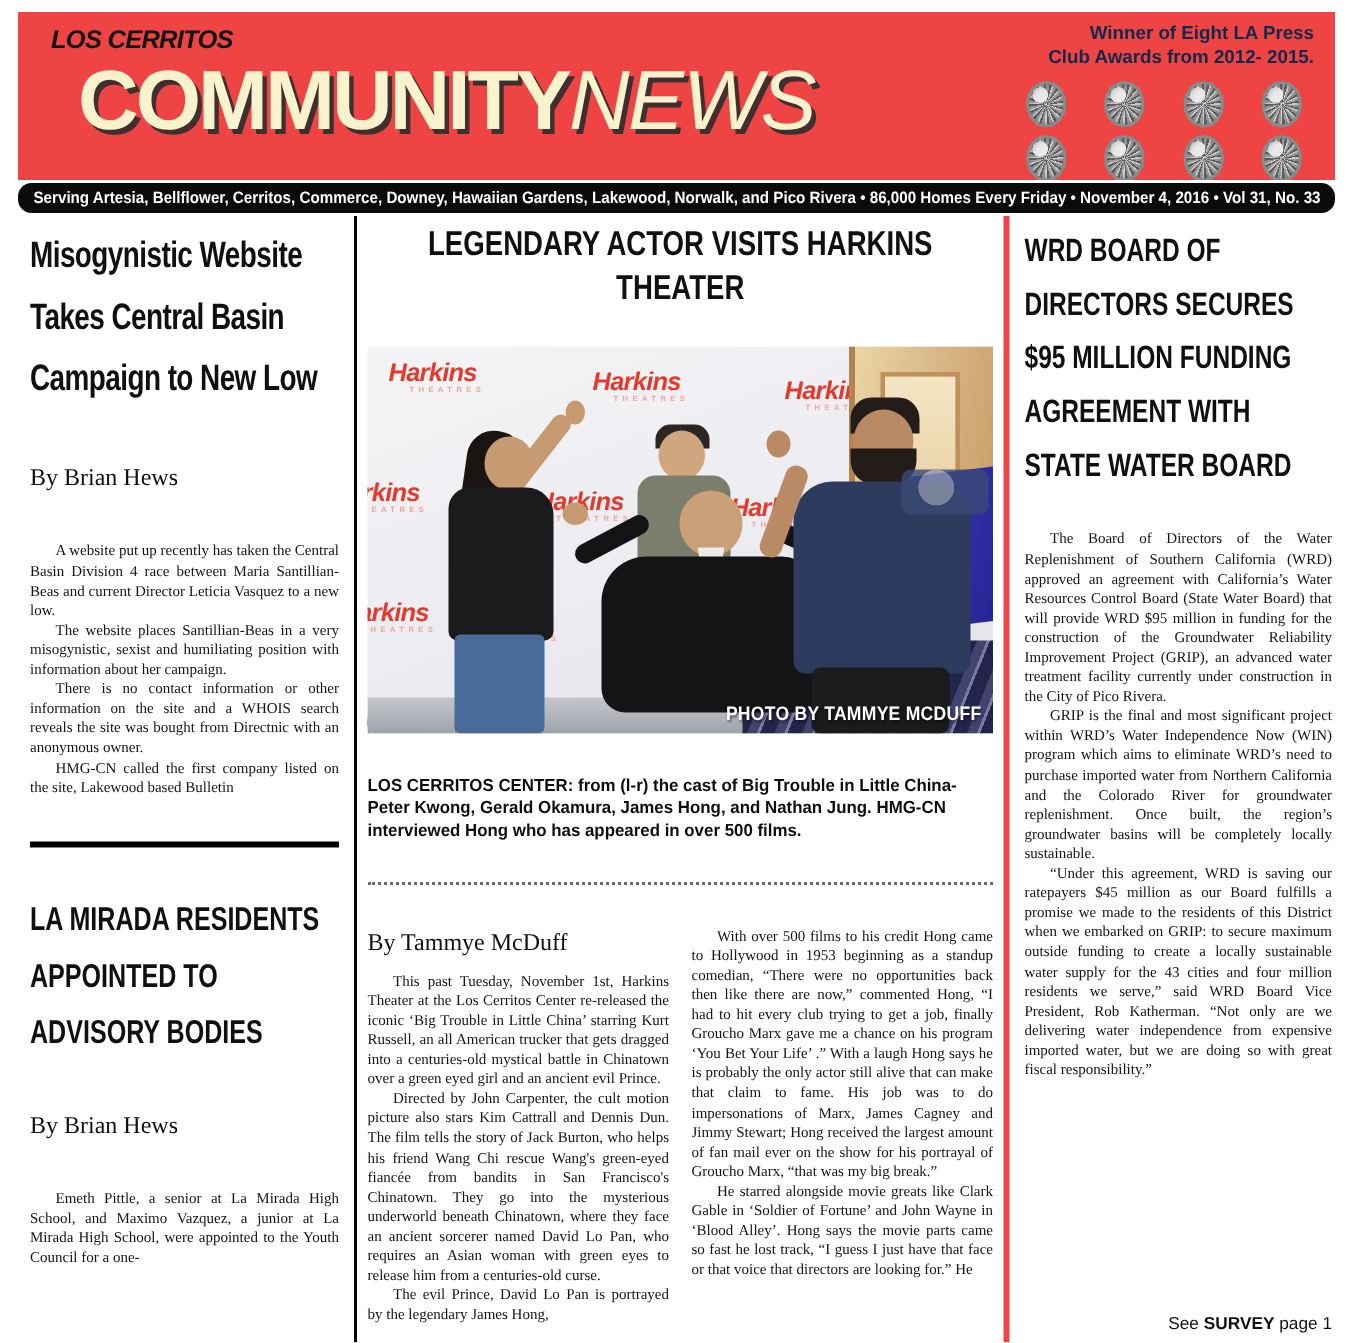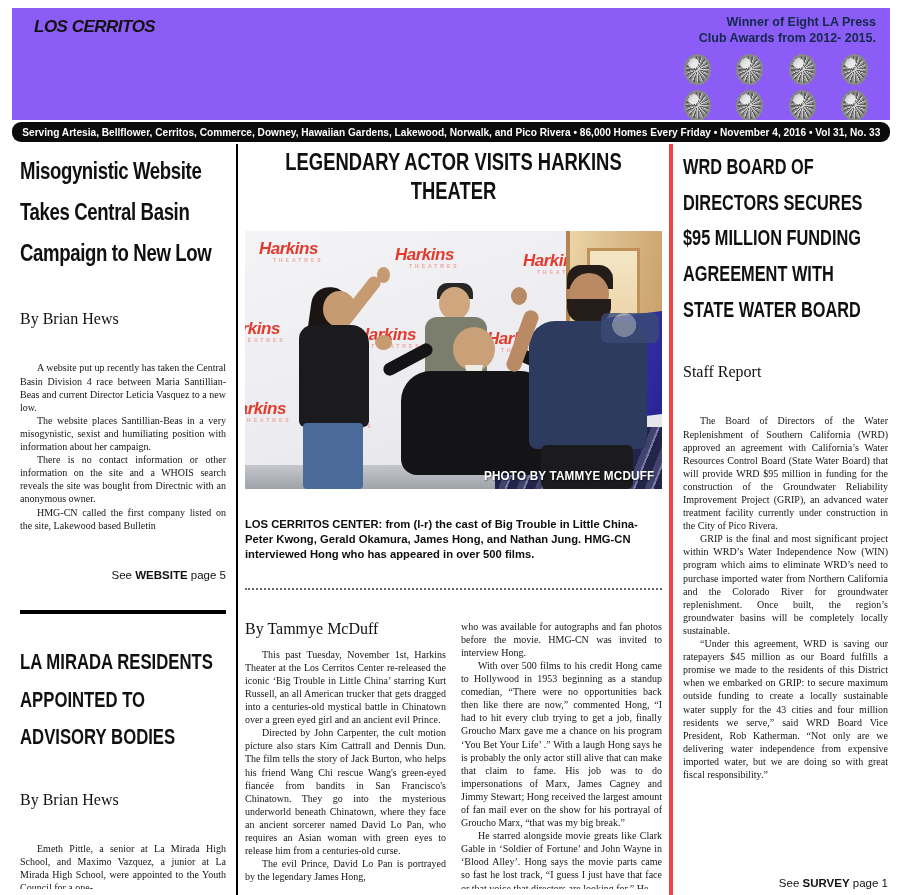--- a/index.html
+++ b/index.html
@@ -5,21 +5,21 @@
   * { margin:0; padding:0; box-sizing:border-box; }
   html,body { background:#fff; }
   .page {
     position:relative; width:902px; height:895px; margin:0 auto;
     background:#fff; overflow:hidden;
     font-family:"Liberation Serif", serif;
   }
   
   .masthead {
     position:relative; margin:8px 12px 0 12px; height:112px;
-    background:#8b5cf6; overflow:hidden;
+    background:#ef4444; overflow:hidden;
   }
   .kicker {
     position:absolute; left:22px; top:9px;
     font-family:"Liberation Sans", sans-serif; font-style:italic; font-weight:700;
     font-size:17px; letter-spacing:-0.5px; color:#121212;
   }
   .paper-title { position:absolute; left:40px; top:26px; white-space:nowrap; }
   .title-main {
     font-family:"Liberation Sans", sans-serif; font-weight:800;
     font-size:56px; letter-spacing:-2px; color:#f8f3cc;
@@ -133,20 +133,23 @@
   .center-body { flex:1; overflow:hidden; display:flex; gap:15px; }
   .subcol { width:50%; display:flex; flex-direction:column; overflow:hidden; }
 </style>
 </head>
 <body>
 
 <div class="page">
 
   <div class="masthead">
     <div class="kicker">LOS CERRITOS</div>
+    <div class="paper-title">
+      <span class="title-main">COMMUNITY</span><span class="title-news">NEWS</span>
+    </div>
     <div class="awards">
       <div class="awards-text">
         <div>Winner of Eight LA Press</div>
         <div>Club Awards from 2012- 2015.</div>
       </div>
       <div class="medals">
         <div class="medal"></div>
         <div class="medal"></div>
         <div class="medal"></div>
         <div class="medal"></div>
@@ -165,25 +168,20 @@
   <div class="content">
 
     <div class="col col-left">
       <div class="hl hl-title">Misogynistic Website Takes Central Basin Campaign to New Low</div>
       <div class="byline">By Brian Hews</div>
       <div class="body-text">
         <p>A website put up recently has taken the Central Basin Division 4 race between Maria Santillian-Beas and current Director Leticia Vasquez to a new low.</p>
         <p>The website places Santillian-Beas in a very misogynistic, sexist and humiliating position with information about her campaign.</p>
         <p>There is no contact information or other information on the site and a WHOIS search reveals the site was bought from Directnic with an anonymous owner.</p>
         <p>HMG-CN called the first company listed on the site, Lakewood based Bulletin</p>
-      </div>
-      <div class="jump" style="margin-top:10px;">
-        <span>See</span>
-        <b>WEBSITE</b>
-        <span>page 5</span>
       </div>
       <div class="thick-rule"></div>
       <div class="hl hl-caps">LA MIRADA RESIDENTS APPOINTED TO ADVISORY BODIES</div>
       <div class="byline">By Brian Hews</div>
       <div class="body-text flex-fill">
         <p>Emeth Pittle, a senior at La Mirada High School, and Maximo Vazquez, a junior at La Mirada High School, were appointed to the Youth Council for a one-</p>
       </div>
     </div>
 
     <div class="col col-center">
@@ -253,31 +251,29 @@
       <div class="dotted-rule"></div>
 
       <div class="center-body">
         <div class="subcol body-text">
           <div class="byline" style="margin:2px 0 10px 0;">By Tammye McDuff</div>
           <p>This past Tuesday, November 1st, Harkins Theater at the Los Cerritos Center re-released the iconic ‘Big Trouble in Little China’ starring Kurt Russell, an all American trucker that gets dragged into a centuries-old mystical battle in Chinatown over a green eyed girl and an ancient evil Prince.</p>
           <p>Directed by John Carpenter, the cult motion picture also stars Kim Cattrall and Dennis Dun. The film tells the story of Jack Burton, who helps his friend Wang Chi rescue Wang's green-eyed fiancée from bandits in San Francisco's Chinatown. They go into the mysterious underworld beneath Chinatown, where they face an ancient sorcerer named David Lo Pan, who requires an Asian woman with green eyes to release him from a centuries-old curse.</p>
           <p>The evil Prince, David Lo Pan is portrayed by the legendary James Hong,</p>
         </div>
         <div class="subcol body-text">
-          <p class="noindent" style="margin-top:2px;">who was available for autographs and fan photos before the movie. HMG-CN was invited to interview Hong.</p>
           <p>With over 500 films to his credit Hong came to Hollywood in 1953 beginning as a standup comedian, “There were no opportunities back then like there are now,” commented Hong, “I had to hit every club trying to get a job, finally Groucho Marx gave me a chance on his program ‘You Bet Your Life’ .” With a laugh Hong says he is probably the only actor still alive that can make that claim to fame. His job was to do impersonations of Marx, James Cagney and Jimmy Stewart; Hong received the largest amount of fan mail ever on the show for his portrayal of Groucho Marx, “that was my big break.”</p>
           <p>He starred alongside movie greats like Clark Gable in ‘Soldier of Fortune’ and John Wayne in ‘Blood Alley’. Hong says the movie parts came so fast he lost track, “I guess I just have that face or that voice that directors are looking for.” He</p>
 
         </div>
       </div>
     </div>
 
     <div class="col col-right">
       <div class="hl hl-right">WRD BOARD OF DIRECTORS SECURES $95 MILLION FUNDING AGREEMENT WITH STATE WATER BOARD</div>
-      <div class="byline">Staff Report</div>
       <div class="body-text flex-fill">
         <p>The Board of Directors of the Water Replenishment of Southern California (WRD) approved an agreement with California’s Water Resources Control Board (State Water Board) that will provide WRD $95 million in funding for the construction of the Groundwater Reliability Improvement Project (GRIP), an advanced water treatment facility currently under construction in the City of Pico Rivera.</p>
         <p>GRIP is the final and most significant project within WRD’s Water Independence Now (WIN) program which aims to eliminate WRD’s need to purchase imported water from Northern California and the Colorado River for groundwater replenishment. Once built, the region’s groundwater basins will be completely locally sustainable.</p>
         <p>“Under this agreement, WRD is saving our ratepayers $45 million as our Board fulfills a promise we made to the residents of this District when we embarked on GRIP: to secure maximum outside funding to create a locally sustainable water supply for the 43 cities and four million residents we serve,” said WRD Board Vice President, Rob Katherman. “Not only are we delivering water independence from expensive imported water, but we are doing so with great fiscal responsibility.”</p>
       </div>
       <div class="jump">
         <span>See</span>
         <b>SURVEY</b>
         <span>page 1</span>
       </div>

